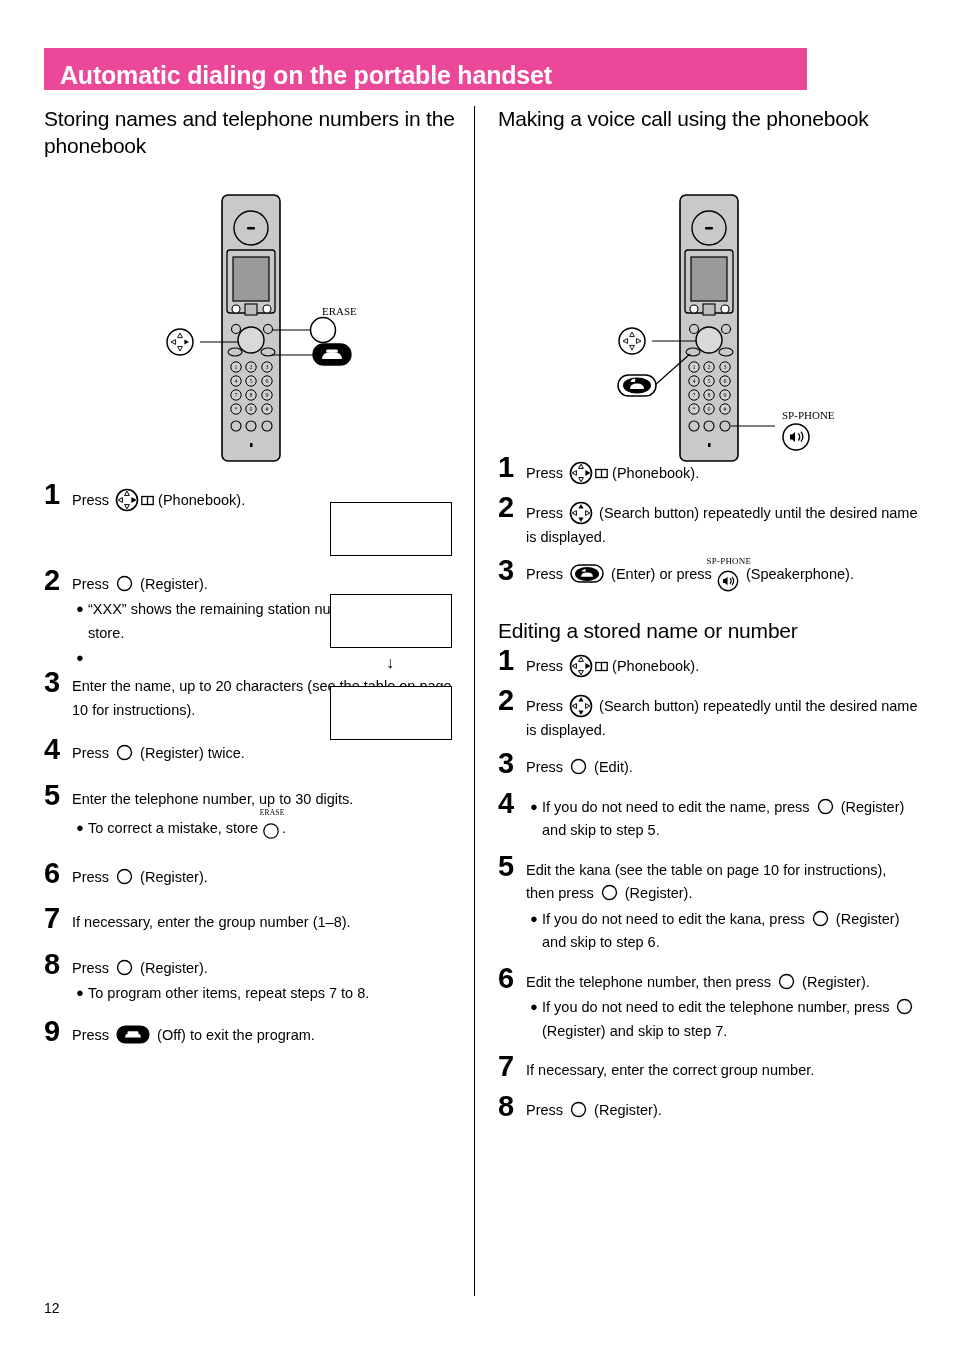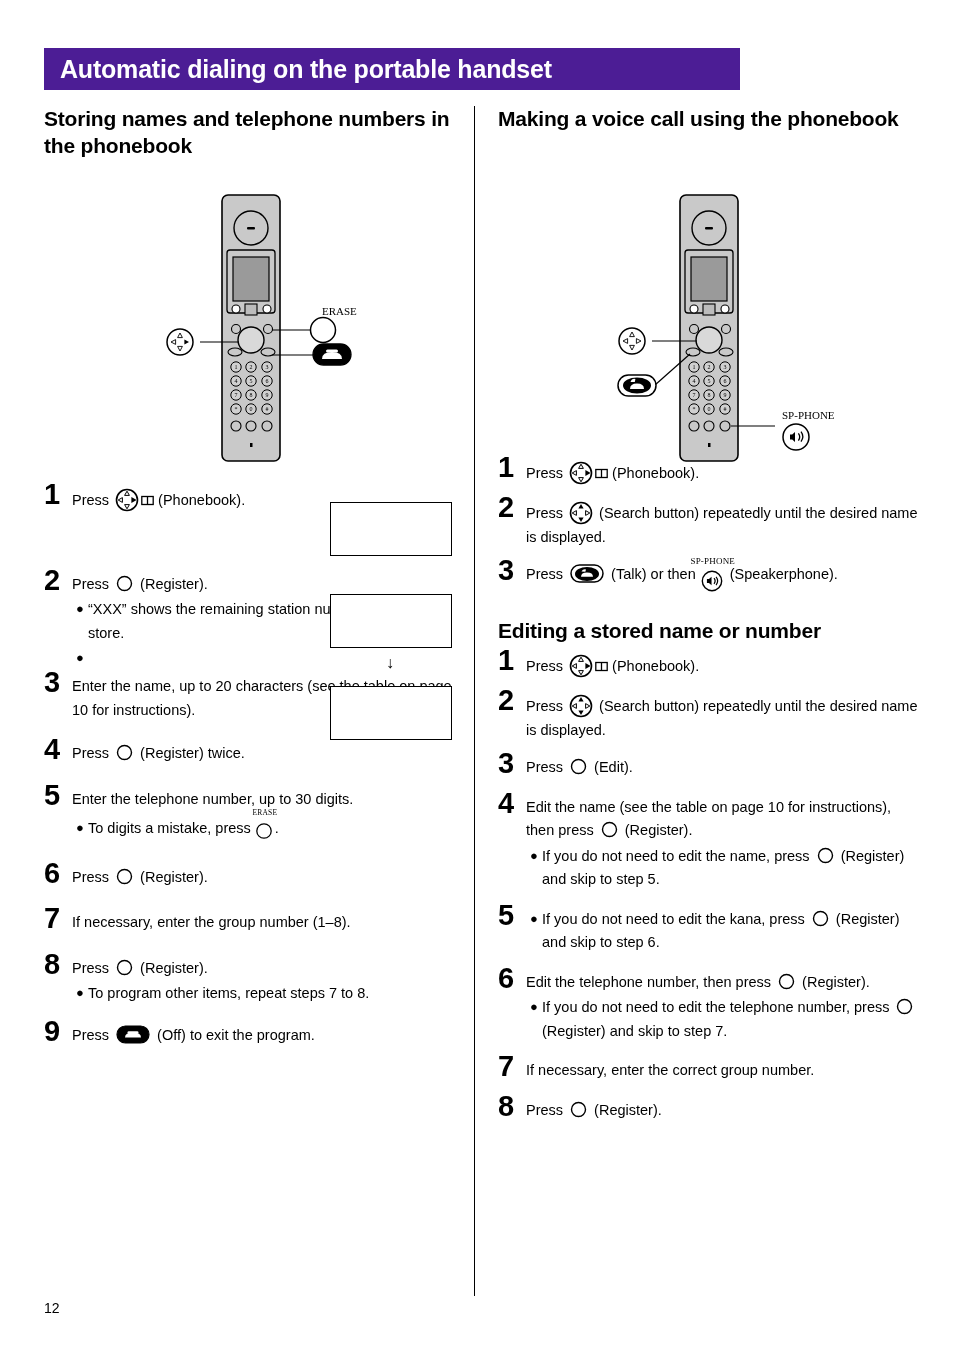--- a/index.html
+++ b/index.html
@@ -14,25 +14,25 @@
     font-family: "Liberation Sans", sans-serif;
     color: #000;
     overflow: hidden;
   }
 
   
   .header-bar {
     position: absolute;
     left: 44px;
     top: 48px;
-    width: 696px;
+    width: 763px;
     height: 42px;
-    background: #4c1d95;
+    background: #ec4899;
     display: flex;
-    align-items: center;
+    align-items: flex-end;
   }
   .header-bar .title {
     color: #ffffff;
     font-size: 25px;
     font-weight: bold;
     letter-spacing: -0.2px;
     padding-left: 16px;
   }
 
   
@@ -54,21 +54,21 @@
   }
   .col-right {
     position: absolute;
     left: 498px;
     top: 106px;
     width: 420px;
   }
 
   h2.sec-title {
     font-size: 21px;
-    font-weight: bold;
+    font-weight: normal;
     line-height: 1.28;
     margin: 0 0 6px 0;
     letter-spacing: -0.2px;
   }
   h2.sec-title.tight { margin-top: 0; }
 
   
   .step {
     position: relative;
     padding-left: 28px;
@@ -240,21 +240,21 @@
             <circle cx="8.5" cy="8.5" r="7" fill="#fff" stroke="#000" stroke-width="1.4"></circle>
           </svg></span><span> (Register) twice.</span>
     </span>
   </div>
 
   <div class="step" style="margin-top:22px">
     <span class="num">5</span>
     <span class="body">Enter the telephone number, up to 30 digits.</span>
     <div class="sub" style="margin-top:6px">
       <span class="bullet">●</span>
-      <span>To digits a mistake, press </span><span class="erase-group"><span class="lbl">ERASE</span><svg viewBox="0 0 20 20" width="18" height="18" style="vertical-align:-4px">
+      <span>To correct a mistake, store </span><span class="erase-group"><span class="lbl">ERASE</span><svg viewBox="0 0 20 20" width="18" height="18" style="vertical-align:-4px">
             <circle cx="10" cy="10" r="8" fill="#fff" stroke="#000" stroke-width="1.4"></circle>
           </svg></span><span>.</span>
     </div>
   </div>
 
   <div class="step" style="margin-top:22px">
     <span class="num">6</span>
     <span class="body">
       <span>Press </span><span class="ic ic-circle"><svg viewBox="0 0 17 17" width="17" height="17">
             <circle cx="8.5" cy="8.5" r="7" fill="#fff" stroke="#000" stroke-width="1.4"></circle>
@@ -332,21 +332,21 @@
   </div>
 
   <div class="step" style="margin-top:14px">
     <span class="num">3</span>
     <span class="body">
       <span>Press </span><span class="ic ic-talk"><svg viewBox="0 0 34 19" width="34" height="19">
             <rect x="1" y="1" width="32" height="17" rx="8.5" fill="#fff" stroke="#000" stroke-width="1.5"></rect>
             <ellipse cx="17" cy="10" rx="12" ry="7" fill="#000"></ellipse>
             <path d="M11 12.8 Q11 8.4 17 8.4 Q23 8.4 23 12.8 Z" fill="#fff"></path>
             <path d="M11.5 7.6 Q13 4.6 16 5.4 L15.4 7.8 Z" fill="#fff"></path>
-          </svg></span><span> (Talk) or then </span><span class="sp-group"><span class="lbl">SP-PHONE</span><svg viewBox="0 0 26 26" width="24" height="24" style="vertical-align:-7px">
+          </svg></span><span> (Enter) or press </span><span class="sp-group"><span class="lbl">SP-PHONE</span><svg viewBox="0 0 26 26" width="24" height="24" style="vertical-align:-7px">
             <circle cx="13" cy="13" r="10.5" fill="#fff" stroke="#000" stroke-width="1.5"></circle>
             <path d="M7.5 10.8 h2.2 l2.8 -2.4 v9.2 l-2.8 -2.4 h-2.2 z" fill="#000"></path>
             <path d="M15.2 10 q2.4 3 0 6" fill="none" stroke="#000" stroke-width="1.3"></path>
             <path d="M17.4 8.6 q3.4 4.4 0 8.8" fill="none" stroke="#000" stroke-width="1.3"></path>
           </svg></span><span> (Speakerphone).</span>
     </span>
   </div>
 
   <h2 class="sec-title" style="margin-top:24px">Editing a stored name or number</h2>
 
@@ -383,35 +383,35 @@
     <span class="num">3</span>
     <span class="body">
       <span>Press </span><span class="ic ic-circle"><svg viewBox="0 0 17 17" width="17" height="17">
             <circle cx="8.5" cy="8.5" r="7" fill="#fff" stroke="#000" stroke-width="1.4"></circle>
           </svg></span><span> (Edit).</span>
     </span>
   </div>
 
   <div class="step" style="margin-top:16px">
     <span class="num">4</span>
-    <span class="body">
-      <span>Edit the name (see the table on page 10 for instructions), then press </span><span class="ic ic-circle"><svg viewBox="0 0 17 17" width="17" height="17">
-            <circle cx="8.5" cy="8.5" r="7" fill="#fff" stroke="#000" stroke-width="1.4"></circle>
-          </svg></span><span> (Register).</span>
-    </span>
     <div class="sub">
       <span class="bullet">●</span>
       <span>If you do not need to edit the name, press </span><span class="ic ic-circle"><svg viewBox="0 0 17 17" width="17" height="17">
             <circle cx="8.5" cy="8.5" r="7" fill="#fff" stroke="#000" stroke-width="1.4"></circle>
           </svg></span><span> (Register) and skip to step 5.</span>
     </div>
   </div>
 
   <div class="step" style="margin-top:16px">
     <span class="num">5</span>
+    <span class="body">
+      <span>Edit the kana (see the table on page 10 for instructions), then press </span><span class="ic ic-circle"><svg viewBox="0 0 17 17" width="17" height="17">
+            <circle cx="8.5" cy="8.5" r="7" fill="#fff" stroke="#000" stroke-width="1.4"></circle>
+          </svg></span><span> (Register).</span>
+    </span>
     <div class="sub">
       <span class="bullet">●</span>
       <span>If you do not need to edit the kana, press </span><span class="ic ic-circle"><svg viewBox="0 0 17 17" width="17" height="17">
             <circle cx="8.5" cy="8.5" r="7" fill="#fff" stroke="#000" stroke-width="1.4"></circle>
           </svg></span><span> (Register) and skip to step 6.</span>
     </div>
   </div>
 
   <div class="step" style="margin-top:16px">
     <span class="num">6</span>

